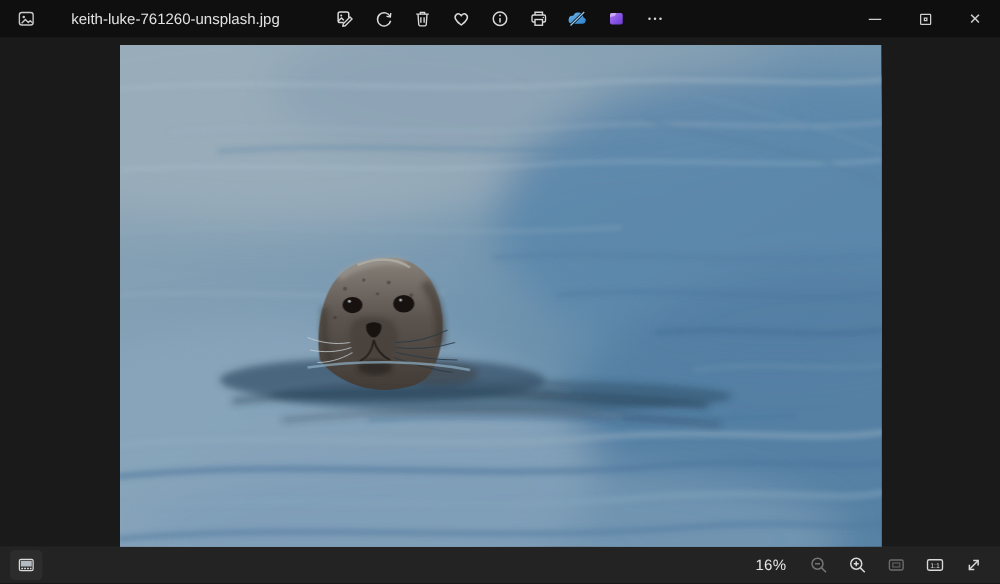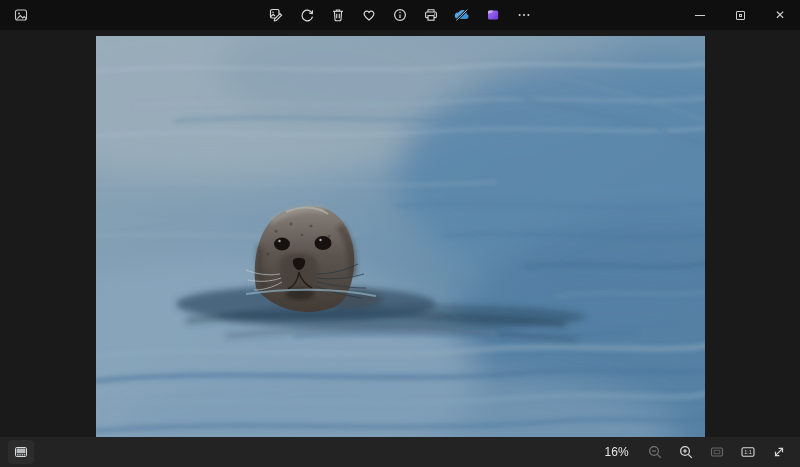--- a/index.html
+++ b/index.html
@@ -62,20 +62,21 @@
     <div class="tb-left">
       <div class="icon-btn">
         <span class="ic">
           <svg width="16" height="16" viewBox="0 0 16 16" fill="none" stroke="#c9c9c9" stroke-width="1.1">
             <rect x="2.5" y="3" width="11" height="10" rx="2"></rect>
             <circle cx="6" cy="6.6" r="1" fill="#c9c9c9" stroke="none"></circle>
             <path d="M4.3,11.6 L7.3,8.6 L9.7,11 L11.2,9.5 L13,11.3"></path>
           </svg>
         </span>
       </div>
+      <span class="filename">keith-luke-761260-unsplash.jpg</span>
     </div>
 
     <div class="toolbar">
       <div class="icon-btn">
         <span class="ic">
           <svg width="16" height="16" viewBox="0 0 16 16" fill="none" stroke="#d9d9d9" stroke-width="1.2">
             <path d="M11,7.2 V4 a1.5,1.5 0 0 0 -1.5,-1.5 H4 A1.5,1.5 0 0 0 2.5,4 v5.5 A1.5,1.5 0 0 0 4,11 h3"></path>
             <circle cx="5" cy="5.3" r="0.8" fill="#d9d9d9" stroke="none"></circle>
             <path d="M2.8,9.6 L5.2,7.4 L7,9.2"></path>
             <path d="M8.2,13.6 L13.6,8.2 L12,6.6 L6.6,12 L6.3,13.9 Z" stroke-width="1.1"></path>

